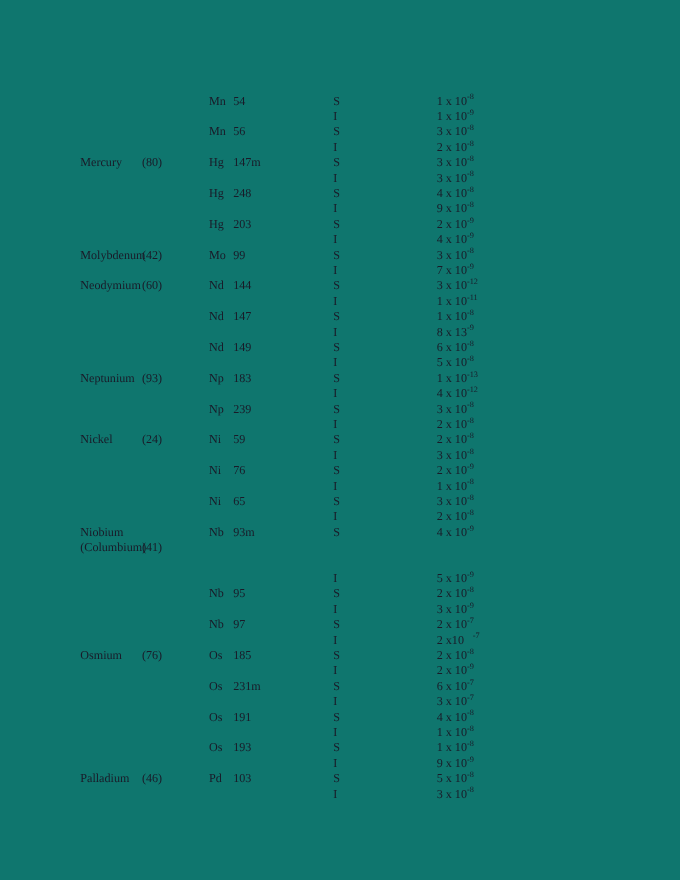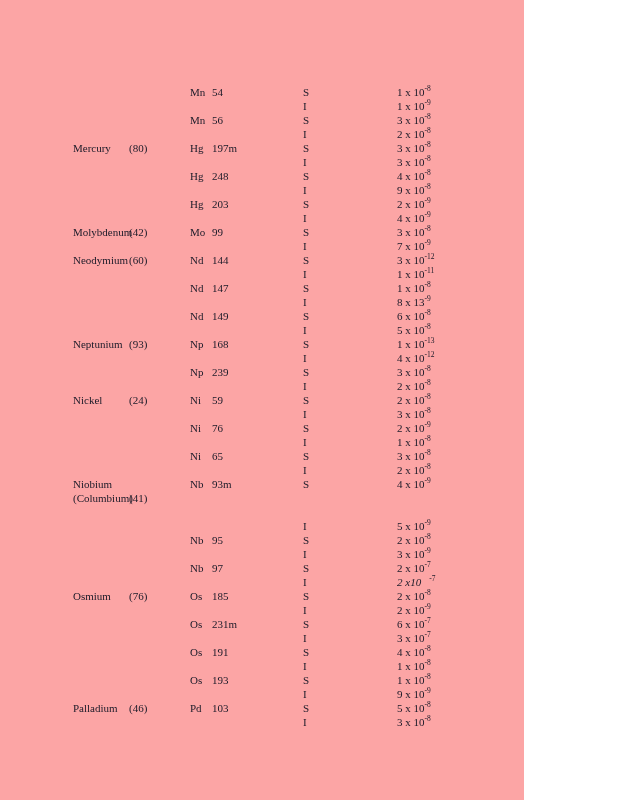--- a/index.html
+++ b/index.html
@@ -6,23 +6,23 @@
     margin: 0;
     padding: 0;
     background: #ffffff;
   }
   body {
     font-family: "Liberation Serif", "DejaVu Serif", serif;
     color: #1a1a28;
   }
   #page {
     position: relative;
-    width: 524px;
+    width: 618px;
     height: 800px;
-    background: #fca5a5;
+    background: #0f766e;
     overflow: hidden;
   }
   #table-body {
     position: absolute;
     left: 0;
     top: 85px;
     width: 618px;
   }
   .row {
     position: relative;
@@ -63,21 +63,20 @@
     display: inline-block;
     text-align: center;
   }
   .c-value sup {
     font-size: 7.5px;
     vertical-align: super;
     line-height: 0;
   }
   .c-value.wide-gap .base {
     margin-right: 8px;
-    font-style: italic;
   }
 </style>
 </head>
 <body>
 
 <div id="page">
   <div id="table-body">
       <div class="row">
         <span class="c-isotope"><span class="c-iso-sym">Mn</span><span>54</span></span>
         <span class="c-class">S</span>
@@ -92,21 +91,21 @@
         <span class="c-class">S</span>
         <span class="c-value"><span class="base mant">3 x 10</span><sup>-8</sup></span>
       </div>
       <div class="row">
         <span class="c-class">I</span>
         <span class="c-value"><span class="base mant">2 x 10</span><sup>-8</sup></span>
       </div>
       <div class="row">
         <span class="c-element">Mercury</span>
         <span class="c-atomic">(80)</span>
-        <span class="c-isotope"><span class="c-iso-sym">Hg</span><span>197m</span></span>
+        <span class="c-isotope"><span class="c-iso-sym">Hg</span><span>147m</span></span>
         <span class="c-class">S</span>
         <span class="c-value"><span class="base mant">3 x 10</span><sup>-8</sup></span>
       </div>
       <div class="row">
         <span class="c-class">I</span>
         <span class="c-value"><span class="base mant">3 x 10</span><sup>-8</sup></span>
       </div>
       <div class="row">
         <span class="c-isotope"><span class="c-iso-sym">Hg</span><span>248</span></span>
         <span class="c-class">S</span>
@@ -161,21 +160,21 @@
         <span class="c-class">S</span>
         <span class="c-value"><span class="base mant">6 x 10</span><sup>-8</sup></span>
       </div>
       <div class="row">
         <span class="c-class">I</span>
         <span class="c-value"><span class="base mant">5 x 10</span><sup>-8</sup></span>
       </div>
       <div class="row">
         <span class="c-element">Neptunium</span>
         <span class="c-atomic">(93)</span>
-        <span class="c-isotope"><span class="c-iso-sym">Np</span><span>168</span></span>
+        <span class="c-isotope"><span class="c-iso-sym">Np</span><span>183</span></span>
         <span class="c-class">S</span>
         <span class="c-value"><span class="base mant">1 x 10</span><sup>-13</sup></span>
       </div>
       <div class="row">
         <span class="c-class">I</span>
         <span class="c-value"><span class="base mant">4 x 10</span><sup>-12</sup></span>
       </div>
       <div class="row">
         <span class="c-isotope"><span class="c-iso-sym">Np</span><span>239</span></span>
         <span class="c-class">S</span>

